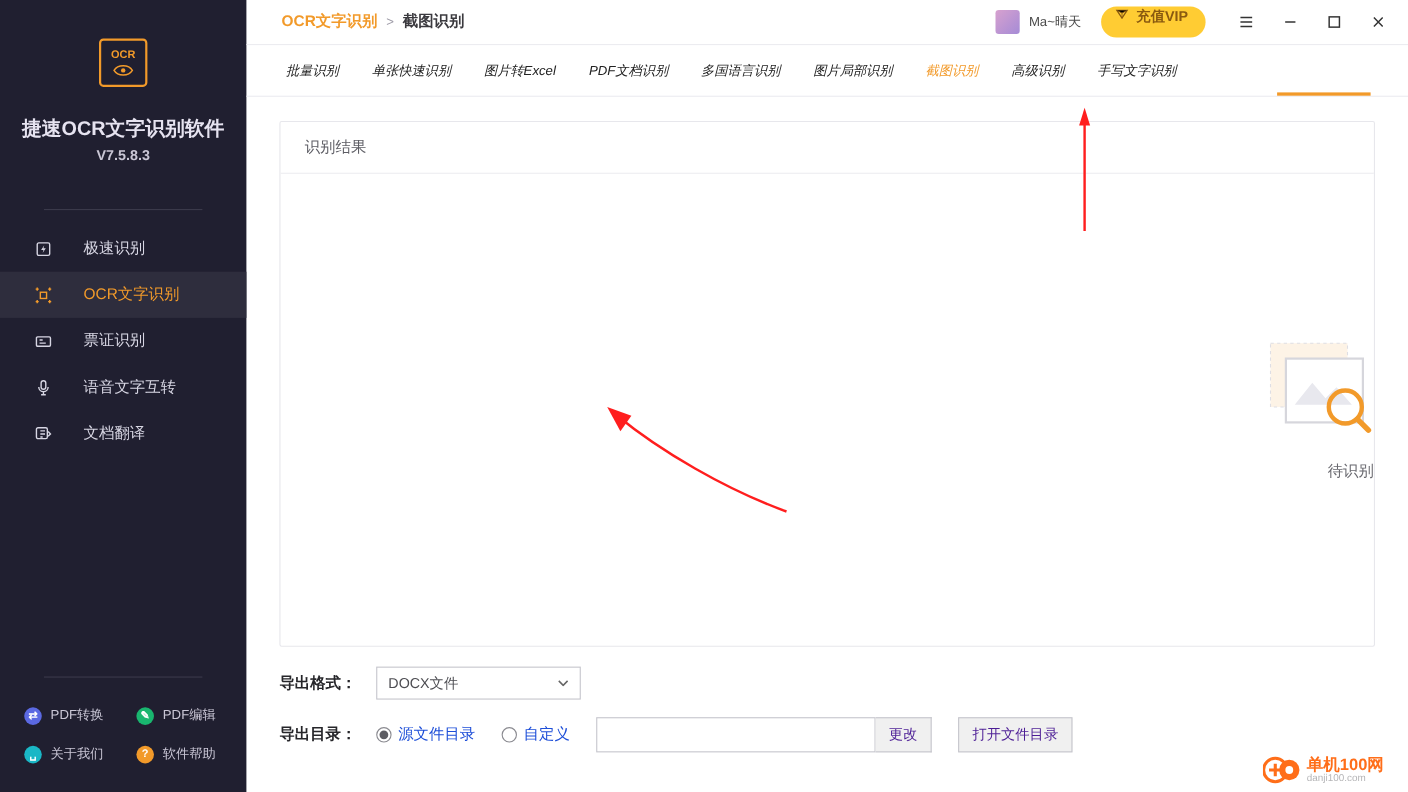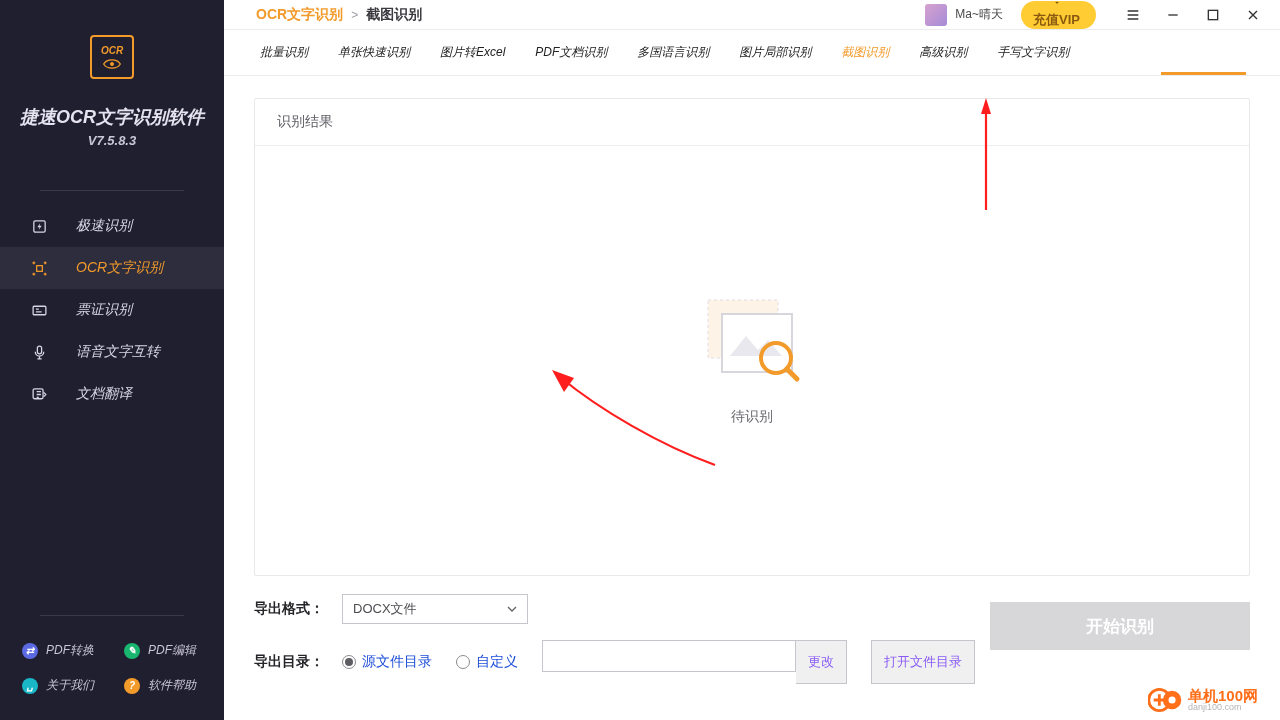--- a/index.html
+++ b/index.html
@@ -1,20 +1,20 @@
 <!DOCTYPE html>
 <html><head>
 <meta charset="utf-8">
 <style>
 * { margin: 0; padding: 0; box-sizing: border-box; }
 body { font-family: "Microsoft YaHei", Arial, sans-serif; font-size: 13px; color: #333; background: #fff; overflow: hidden; }
 .app { display: flex; width: 1280px; height: 720px; }
 
 
-.sidebar { width: 224px; background: #201f30; color: #d7d6e3; display: flex; flex-direction: column; font-style: italic; }
+.sidebar { width: 224px; background: #201f30; color: #d7d6e3; display: flex; flex-direction: column; }
 .logo-wrap { text-align: center; padding: 35px 0 20px; }
 .logo-box { display: inline-flex; flex-direction: column; align-items: center; justify-content: center; width: 44px; height: 44px; border: 2px solid #f29a2a; border-radius: 4px; color: #f29a2a; font-weight: 700; font-size: 10px; line-height: 1.15; }
 .logo-box svg { margin-top: 2px; }
 .brand-name { margin-top: 26px; color: #e6e3f0; font-size: 18px; font-weight: 700; text-align: center; }
 .brand-ver { margin-top: 4px; color: #c9c6d5; font-size: 13px; font-weight: 600; }
 .hr { border: none; border-top: 1px solid #3a394a; margin: 22px 40px 14px; }
 .nav { }
 .nav-item { display: flex; align-items: center; gap: 28px; height: 42px; padding: 0 30px; cursor: pointer; color: #d7d6e3; font-size: 14px; }
 .nav-item.active { background: #2e2d3d; color: #f29a2a; }
 .nav-item .ico { width: 18px; height: 18px; display: inline-flex; align-items: center; justify-content: center; }
@@ -33,54 +33,54 @@
 
 .main { flex: 1; display: flex; flex-direction: column; }
 .titlebar { height: 46px; display: flex; align-items: center; padding: 0 18px 0 32px; }
 .crumb-root { color: #f29a2a; font-size: 14px; font-weight: 600; }
 .crumb-sep  { color: #9d9aa6; margin: 0 8px; font-size: 12px; }
 .crumb-leaf { color: #3b3a3f; font-size: 14px; font-weight: 600; }
 
 .titlebar-spacer { flex: 1; }
 .user-chip { display: flex; align-items: center; gap: 8px; margin-right: 18px; color: #4a4a4a; font-size: 12px; }
 .avatar { width: 22px; height: 22px; border-radius: 3px; background: linear-gradient(135deg,#d7a1cf,#a58bd6); }
-.vip-btn { height: 28px; padding: 0 16px 0 12px; border-radius: 14px; background: #ffcc33; color: #8a5a10; font-weight: 700; font-size: 13px; display: inline-flex; align-items: center; gap: 6px; cursor: pointer; margin-right: 28px; flex-direction: column; }
+.vip-btn { height: 28px; padding: 0 16px 0 12px; border-radius: 14px; background: #ffcc33; color: #8a5a10; font-weight: 700; font-size: 13px; display: inline-flex; align-items: flex-start; gap: 6px; cursor: pointer; margin-right: 28px; }
 .win-btns { display: flex; align-items: center; gap: 22px; }
 .win-btn { width: 18px; height: 18px; display: inline-flex; align-items: center; justify-content: center; cursor: pointer; color: #333; }
 .win-btn svg { width: 16px; height: 16px; }
 
 .topbar-line { border: none; border-top: 1px solid #ececf0; margin: 0; }
 
 
 .tabs { display: flex; align-items: center; gap: 30px; height: 52px; padding: 0 36px; position: relative; font-size: 14px; color: #222; }
 .tab { padding: 14px 0 14px; cursor: pointer; font-size: 12px; font-style: italic; }
 .tab.active { color: #f29a2a; }
 .tab-underline { position: absolute; width: 85px; height: 3px; background: #f29a2a; bottom: 0; left: 937px; }
 .tabs-line { border: none; border-top: 1px solid #ececf0; margin: 0; }
 
 
 .content { flex: 1; display: flex; gap: 20px; padding: 22px 30px 0 30px; }
 .card { border: 1px solid #e7e7ec; border-radius: 2px; background: #fff; }
 .card-left  { width: 490px; height: 478px; display: flex; flex-direction: column; align-items: center; justify-content: center; }
 .card-right { flex: 1; height: 478px; display: flex; flex-direction: column; }
 .result-head { padding: 14px 22px; border-bottom: 1px solid #ededf1; color: #5e5e65; font-size: 14px; }
-.result-body { flex: 1; display: flex; flex-direction: column; align-items: center; justify-content: center; gap: 22px; color: #69696f; font-size: 14px; }
+.result-body { flex: 1; display: flex; flex-direction: column; align-items: flex-end; justify-content: center; gap: 22px; color: #69696f; font-size: 14px; }
 
 .hotkey { margin-top: 36px; color: #908f99; letter-spacing: 2px; font-size: 17px; }
 
 
 .bottom { padding: 18px 34px 36px 30px; display: flex; flex-direction: column; gap: 16px; position: relative; }
 .row { display: flex; align-items: center; gap: 10px; }
 .lab { color: #26262a; font-size: 14px; font-weight: 600; width: 78px; }
 .select { width: 186px; height: 30px; border: 1px solid #c5c5cc; display: flex; align-items: center; justify-content: space-between; padding: 0 10px; color: #4d4d52; cursor: pointer; font-size: 13px; }
 .radio { display: inline-flex; align-items: center; gap: 6px; cursor: pointer; color: #1d4ed8; font-size: 14px; }
 .radio .dot { width: 14px; height: 14px; border: 1px solid #8a8a90; border-radius: 50%; display: inline-flex; align-items: center; justify-content: center; }
 .radio.checked .dot::after { content: ""; width: 8px; height: 8px; border-radius: 50%; background: #5c5c62; }
 .path-input { width: 254px; height: 32px; border: 1px solid #c5c5cc; background: #fff; }
-.small-btn { height: 44px; padding: 0 12px; border: 1px solid #c5c5cc; background: #f0f0f0; cursor: pointer; font-size: 13px; color: #8b5cf6; display: inline-flex; align-items: center; }
+.small-btn { height: 32px; padding: 0 12px; border: 1px solid #c5c5cc; background: #f0f0f0; cursor: pointer; font-size: 13px; color: #4c1d95; display: inline-flex; align-items: center; }
 .start-btn { position: absolute; right: 30px; top: 26px; width: 260px; height: 48px; border: none; background: #d7d7d9; color: #fff; font-size: 17px; font-weight: 600; cursor: pointer; }
 
 
 .arrow-path { stroke: #ff1e1e; stroke-width: 2.2; fill: none; }
 .arrow-head { fill: #ff1e1e; }
 
 
 .watermark { position: fixed; right: 0; bottom: 0; width: 132px; height: 40px; display: flex; align-items: center; gap: 6px; pointer-events: none; }
 .watermark .cn { color: #ff6e19; font-weight: 800; font-size: 15px; line-height: 1; }
 .watermark .url{ color: #b5b5b7; font-size: 9px; line-height: 1; }
@@ -269,21 +269,20 @@
         <label class="radio" style="margin-left:14px">
             <span class="dot"></span>
             <span>自定义</span>
           </label>
         <div style="display:flex;margin-left:14px">
           <div class="path-input"></div>
           <span class="small-btn" style="border-left:none">更改</span>
         </div>
         <span class="small-btn" style="margin-left:14px">打开文件目录</span>
       </div>
-      <button class="start-btn">开始识别</button>
     </div>
 
   </main>
 </div>
 
 <svg width="1280" height="720" style="position:fixed;left:0;top:0;pointer-events:none">
   <path class="arrow-path" d="M986 210 C 986 160, 986 130, 986 104"></path>
   <polygon class="arrow-head" points="986,98 981,114 991,114"></polygon>
   <path class="arrow-path" d="M715 465 C 660 445, 600 410, 560 377"></path>
   <polygon class="arrow-head" points="552,370 574,378 564,392"></polygon>

